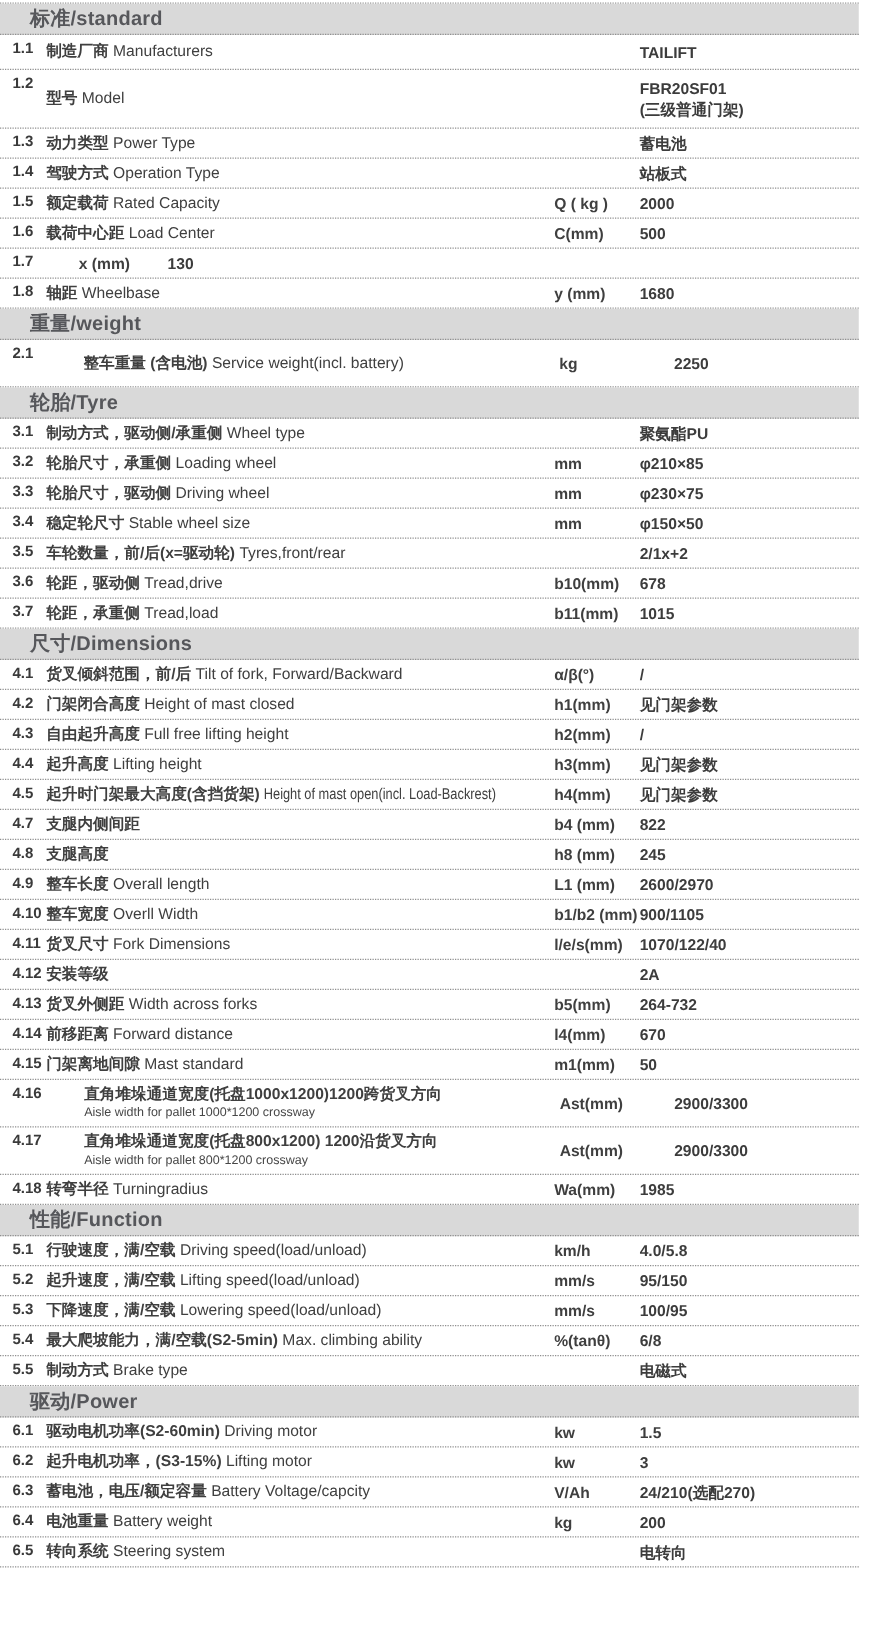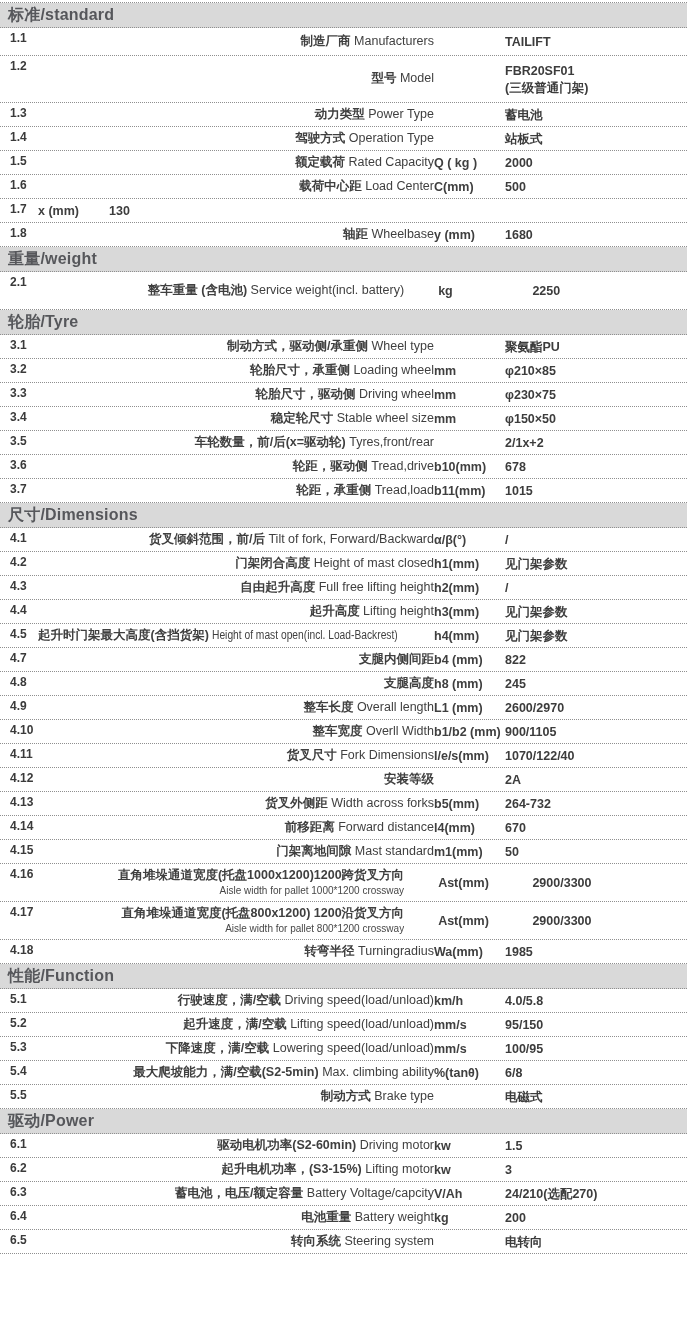--- a/index.html
+++ b/index.html
@@ -12,21 +12,21 @@
   .spec-table{
     width:687px;
     border-top:1px dotted #8f8f8f;
   }
   .section-bar{
     box-sizing:border-box;
     height:25px;
     background:#d9d9d9;
     border-bottom:1px dotted #8f8f8f;
     display:flex;align-items:center;
-    padding-left:8px;
+    padding-left:24px;
   }
   .section-title{
     font-size:16px;font-weight:600;color:#56575b;letter-spacing:0.2px;
   }
   .row{
     box-sizing:border-box;
     display:flex;align-items:center;
     min-height:24px;
     border-bottom:1px dotted #8f8f8f;
   }
@@ -36,32 +36,32 @@
   .cell-num{
     box-sizing:border-box;
     width:38px;padding-left:10px;
     font-size:12px;font-weight:700;color:#3a3a3a;
     align-self:flex-start;padding-top:3px;
   }
   .cell-desc{
     box-sizing:border-box;
     width:396px;
     font-size:12.5px;line-height:1.25;
-    white-space:nowrap;overflow:hidden;text-align:right;
+    white-space:nowrap;overflow:hidden;
   }
   .cell-desc .cn{font-weight:700;}
   .cell-desc .en{font-weight:400;display:inline-block;}
   .cell-desc .en.squeeze{transform:scaleX(0.82);transform-origin:left center;}
   .desc-sub{
     font-size:10px;font-weight:400;color:#474747;line-height:1.2;margin-top:1px;
   }
   .cell-unit{
     box-sizing:border-box;
     width:71px;
-    font-size:12.5px;font-weight:700;color:#3f3f3f;
+    font-size:12.5px;font-weight:700;color:#3f3f3f;margin-left:25px;
   }
   .cell-value{
     box-sizing:border-box;
     width:182px;text-align:left;
     font-size:12.5px;font-weight:700;color:#3c3c3c;
     line-height:1.35;
     padding-top:2px;
   }
 </style>
 </head>

